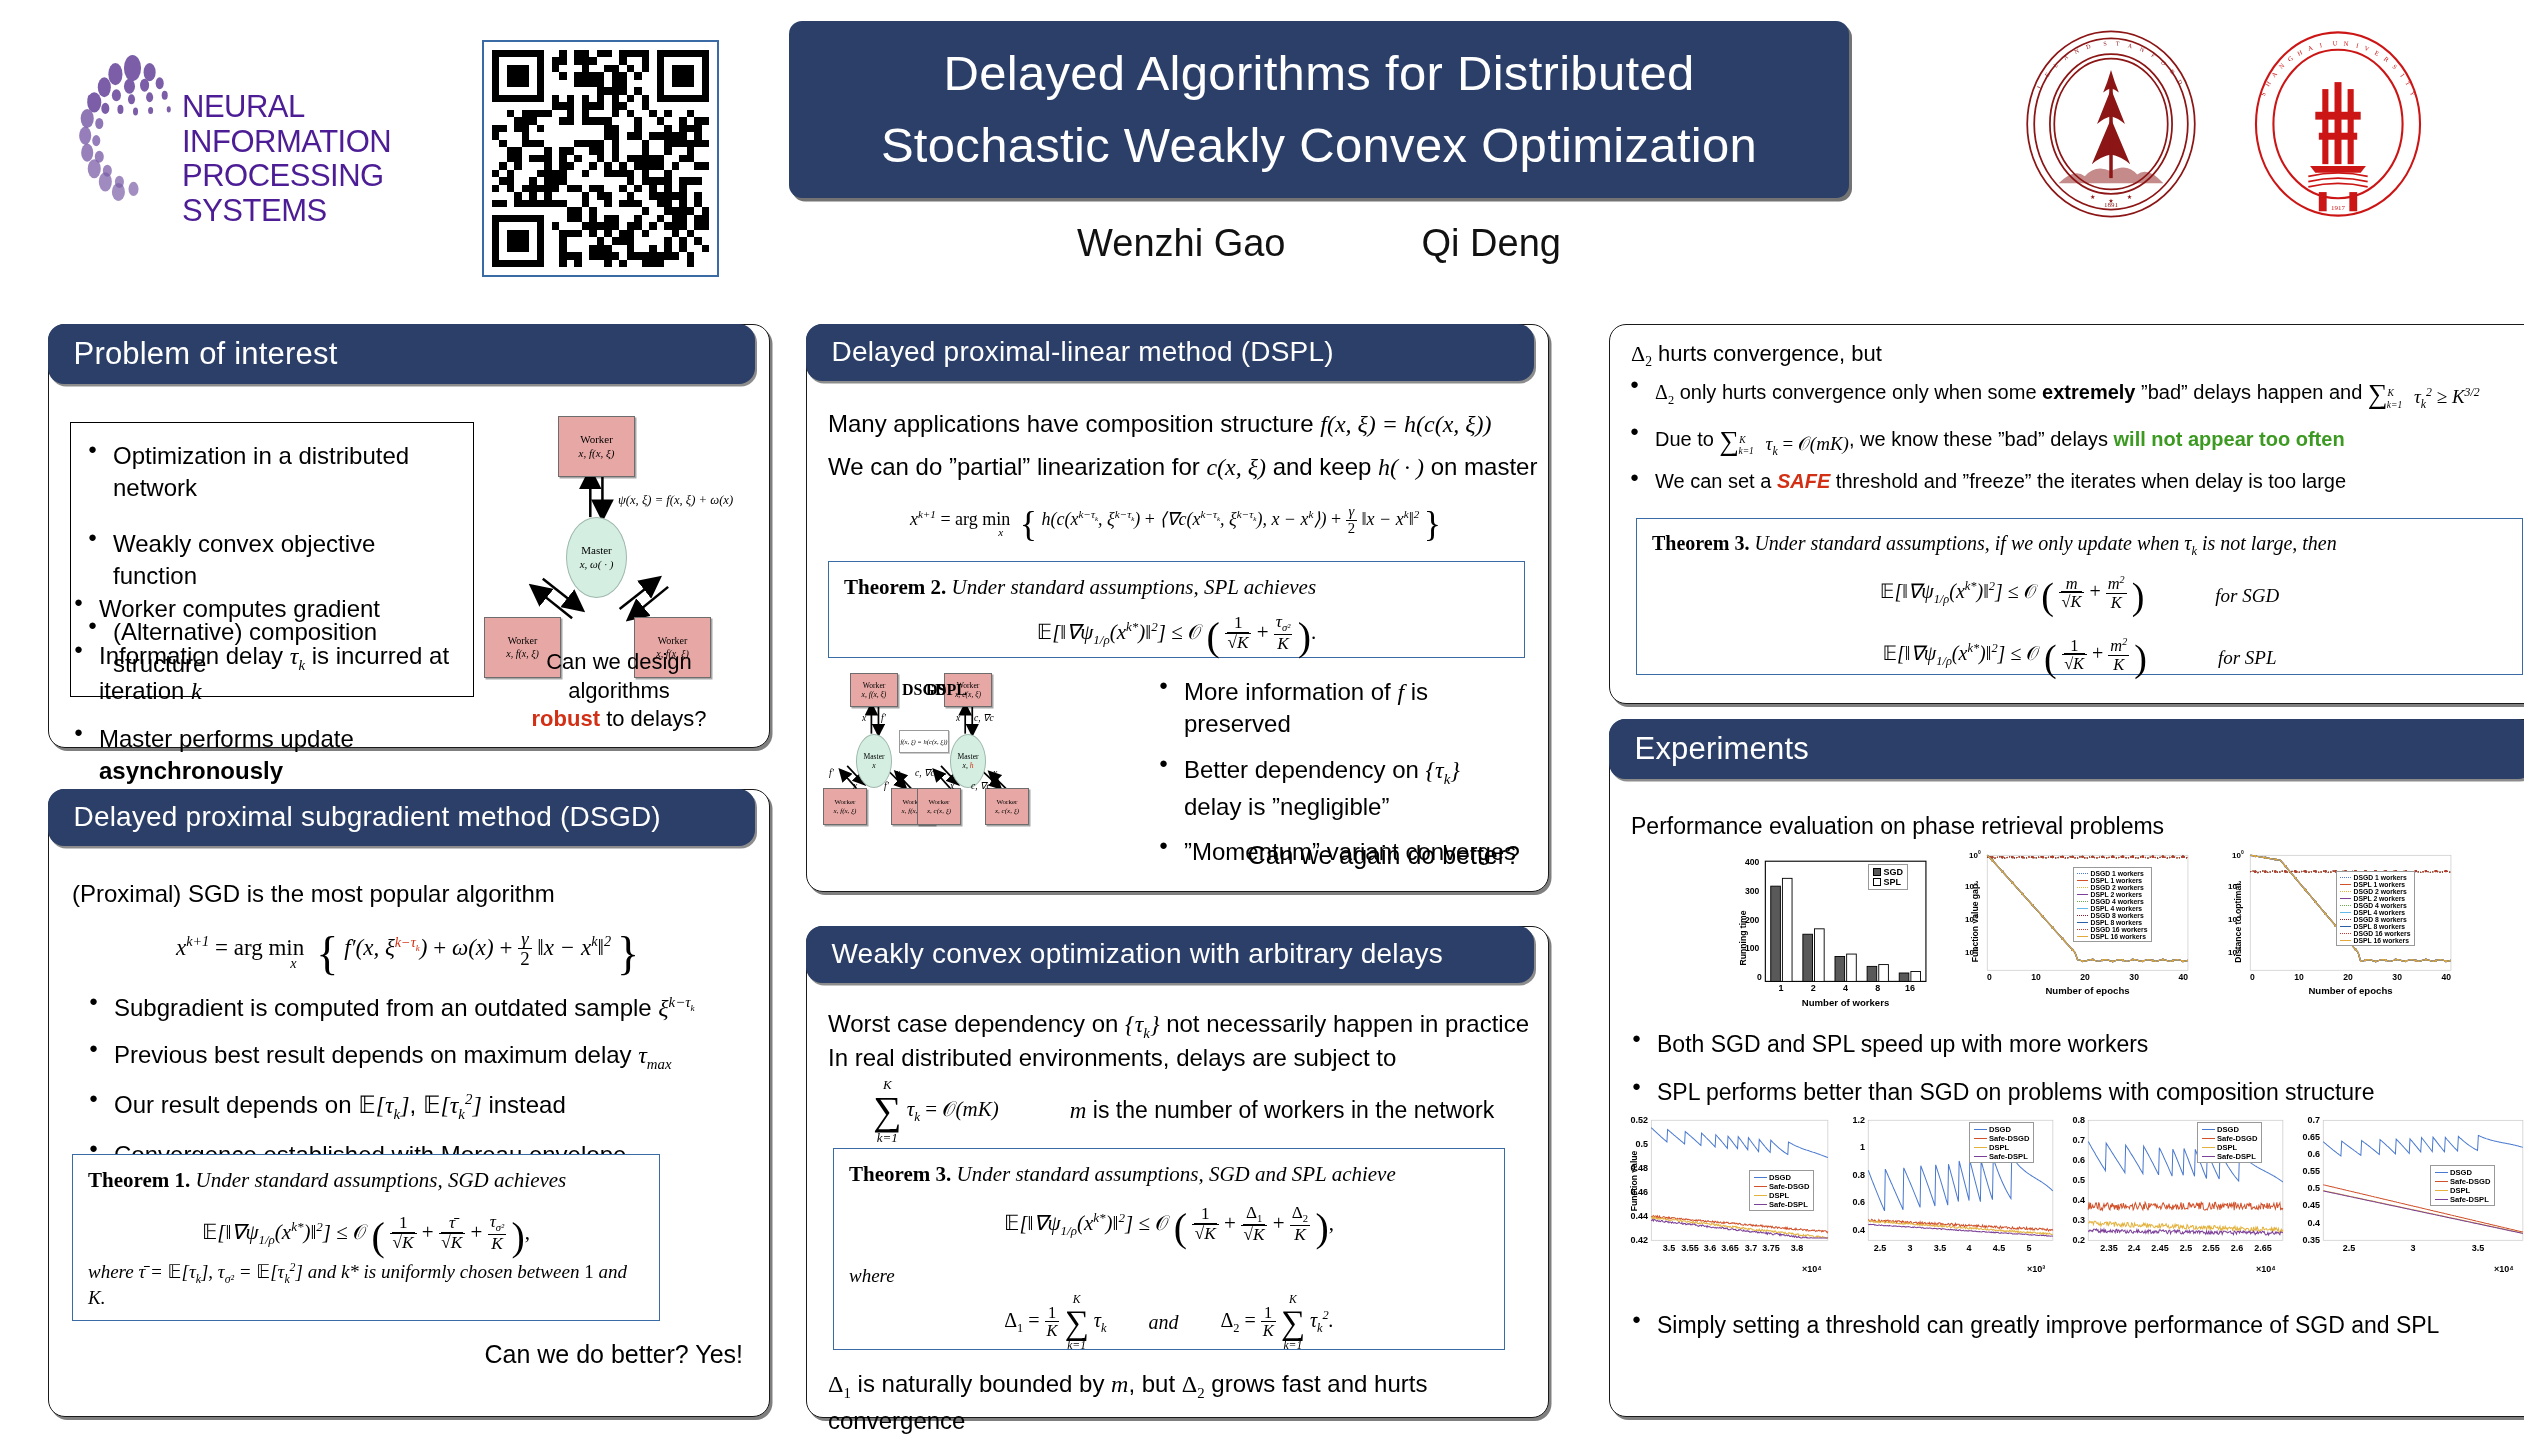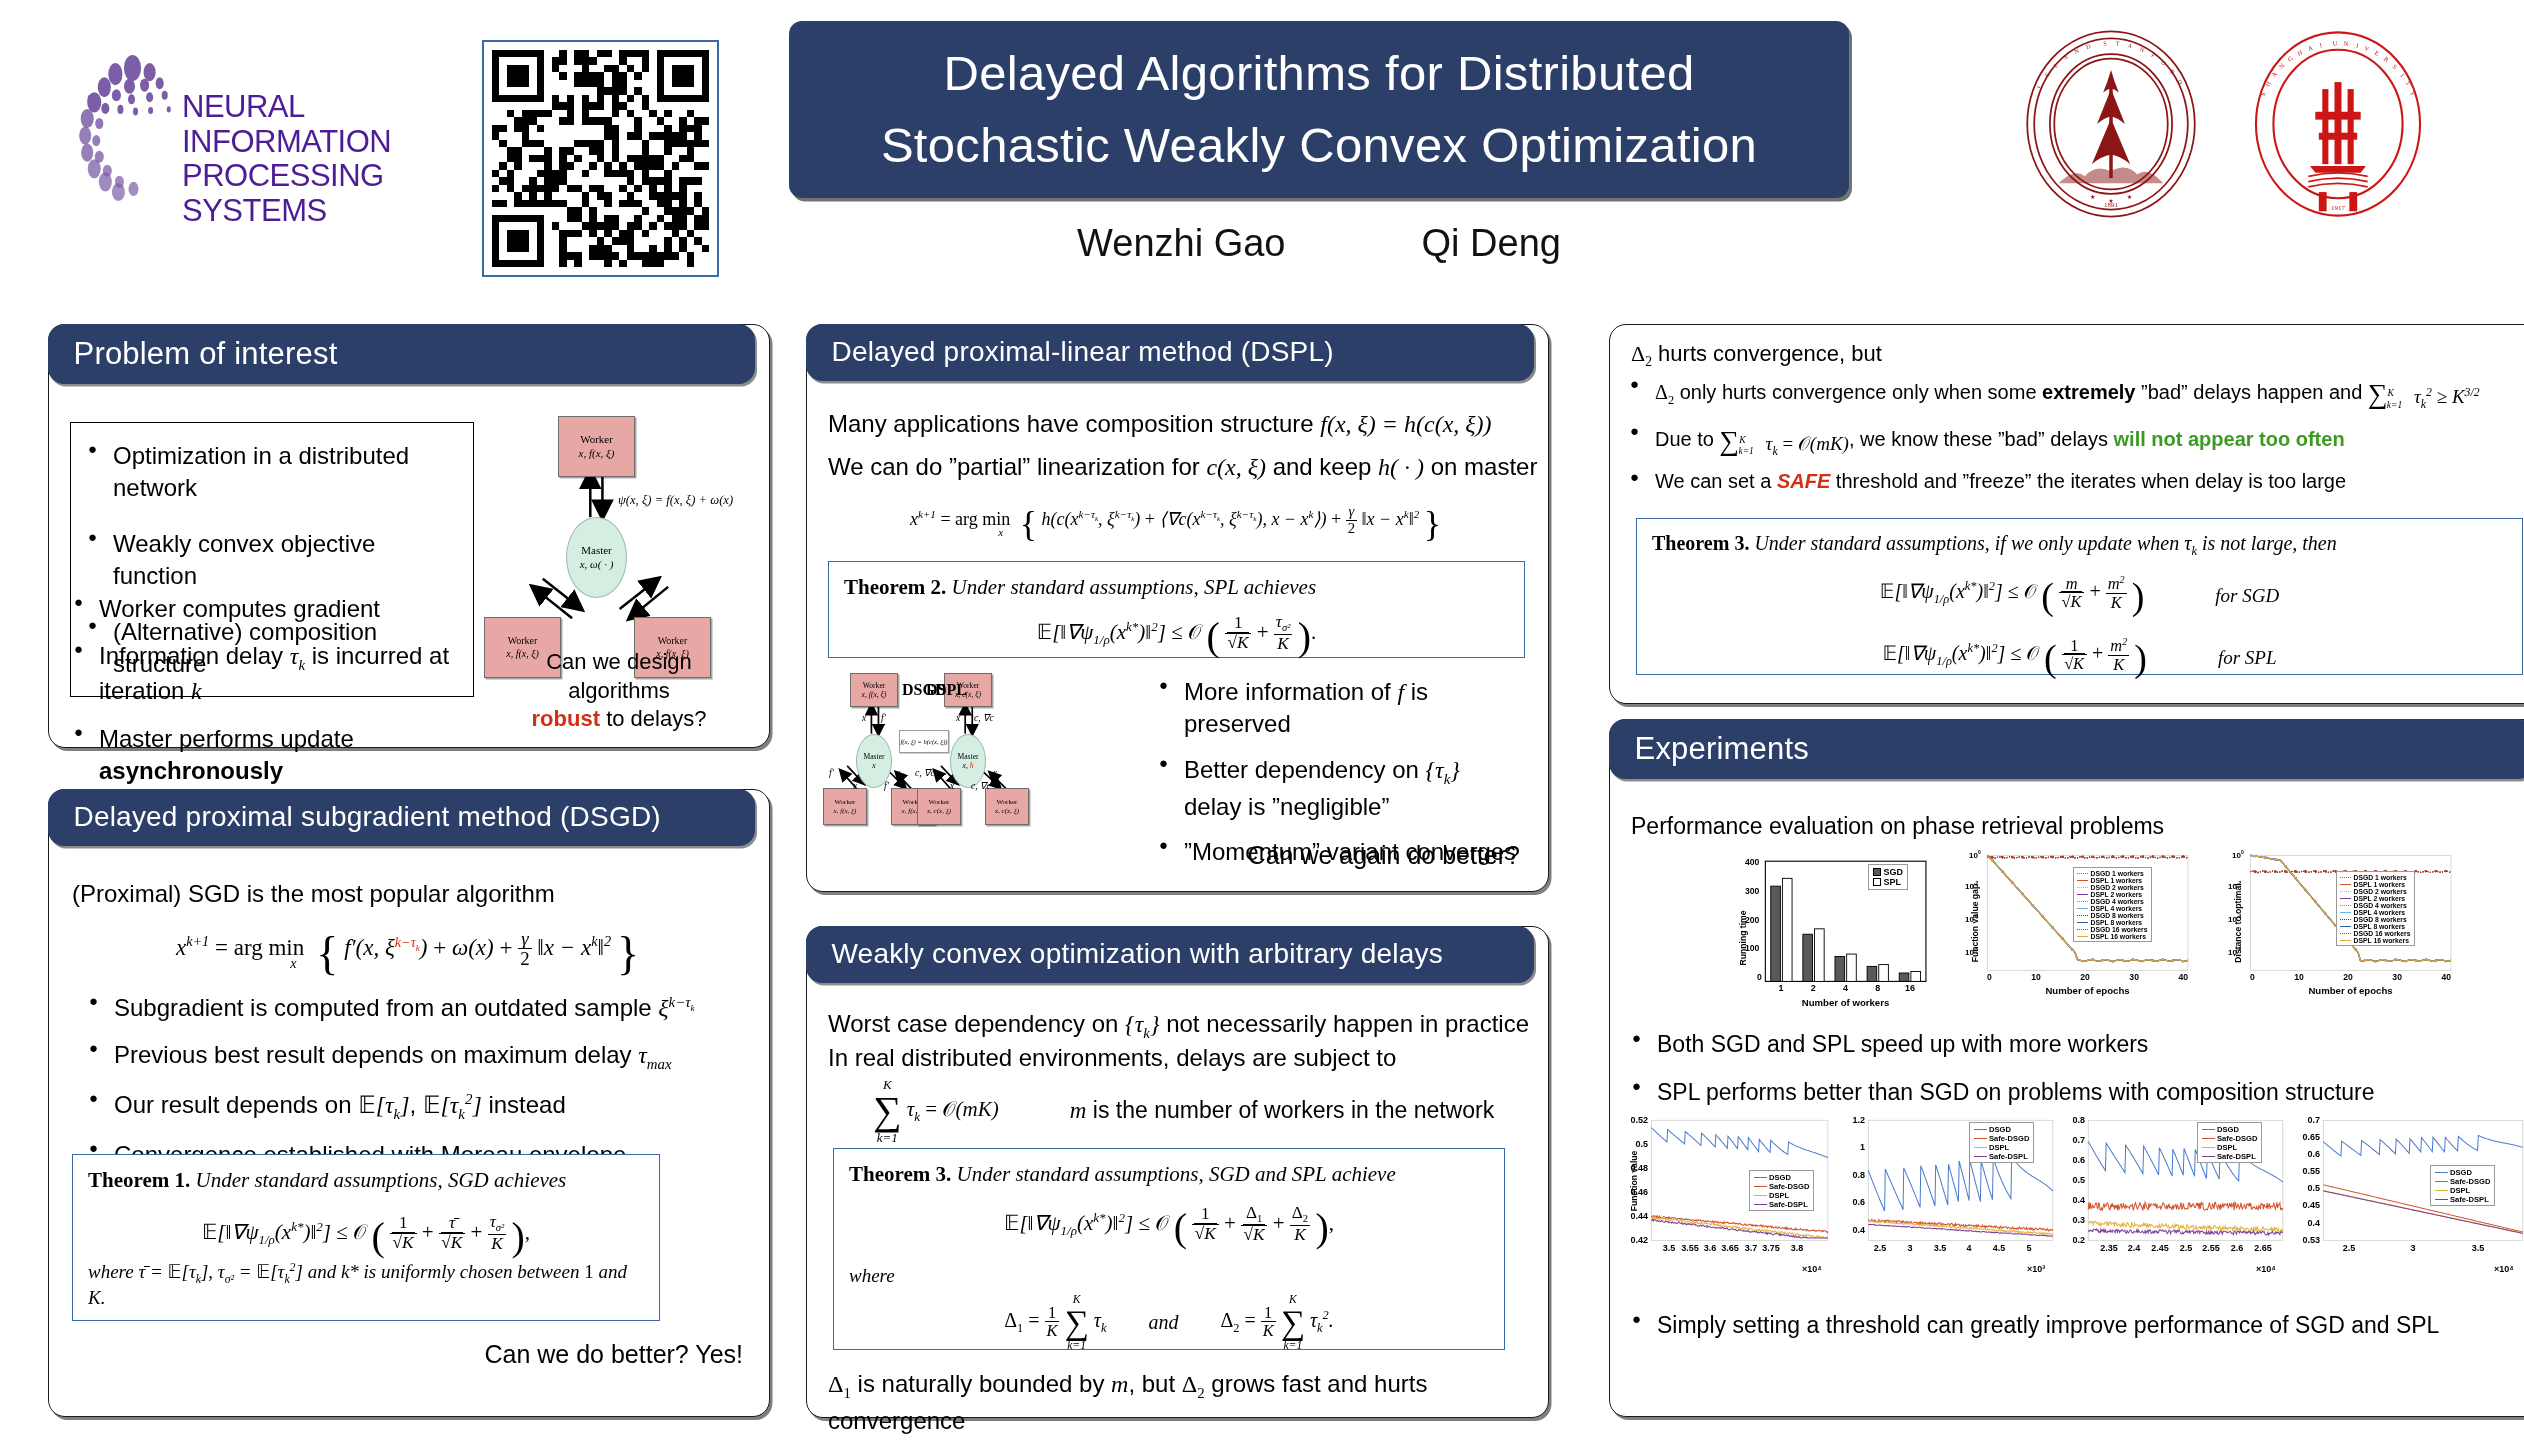--- a/index.html
+++ b/index.html
@@ -2215,21 +2215,21 @@
     <svg width="247" height="182" data-name="chart-safe4-svg" style="position:absolute; left:0; top:0;" viewBox="0 0 490 360">
       <rect x="60" y="10" width="396" height="238" fill="none" stroke="#c9c9c9" stroke-width="1.4"></rect>
       <g id="safe4-g">
           <polyline points="60.0,52.5 61.5,53.8 63.0,55.1 64.6,56.4 66.1,57.7 67.6,59.0 69.1,60.3 70.7,61.5 72.2,62.8 73.7,64.0 75.2,65.3 76.8,66.5 78.3,67.7 79.8,69.0 81.3,70.2 82.8,71.4 84.4,72.6 85.9,73.8 87.4,75.0 88.9,76.1 90.5,77.3 92.0,78.5 93.5,79.6 95.0,80.8 96.6,51.4 98.1,52.5 99.6,53.7 101.1,54.8 102.6,55.9 104.2,57.1 105.7,58.2 107.2,59.4 108.7,60.5 110.3,61.6 111.8,62.7 113.3,63.9 114.8,65.0 116.4,66.1 117.9,67.2 119.4,68.3 120.9,69.5 122.4,70.6 124.0,71.7 125.5,72.8 127.0,74.0 128.5,75.1 130.1,76.2 131.6,77.3 133.1,78.5 134.6,79.6 136.2,50.1 137.7,51.3 139.2,52.4 140.7,53.6 142.2,54.7 143.8,55.9 145.3,57.0 146.8,58.2 148.3,59.4 149.9,60.5 151.4,61.7 152.9,62.9 154.4,64.1 156.0,65.3 157.5,66.5 159.0,67.7 160.5,68.9 162.0,70.2 163.6,71.4 165.1,72.6 166.6,73.9 168.1,75.2 169.7,76.4 171.2,77.7 172.7,48.4 174.2,49.7 175.8,51.0 177.3,52.3 178.8,53.6 180.3,55.0 181.8,56.3 183.4,57.7 184.9,59.1 186.4,60.5 187.9,61.8 189.5,63.3 191.0,64.7 192.5,66.1 194.0,67.5 195.6,69.0 197.1,70.5 198.6,72.0 200.1,73.5 201.6,75.0 203.2,76.5 204.7,47.4 206.2,49.0 207.7,50.5 209.3,52.1 210.8,53.7 212.3,55.3 213.8,56.9 215.4,58.5 216.9,60.2 218.4,61.8 219.9,63.5 221.4,65.2 223.0,66.9 224.5,68.6 226.0,70.3 227.5,72.1 229.1,73.8 230.6,75.6 232.1,46.8 233.6,48.6 235.2,50.4 236.7,52.2 238.2,54.0 239.7,55.9 241.2,57.7 242.8,59.6 244.3,61.4 245.8,63.3 247.3,65.2 248.9,67.1 250.4,69.0 251.9,71.0 253.4,72.9 255.0,44.2 256.5,46.2 258.0,48.1 259.5,50.1 261.0,52.1 262.6,54.1 264.1,56.0 265.6,58.0 267.1,60.0 268.7,62.0 270.2,64.0 271.7,66.0 273.2,68.0 274.8,70.0 276.3,72.0 277.8,43.4 279.3,45.4 280.8,47.3 282.4,49.3 283.9,51.3 285.4,53.3 286.9,55.2 288.5,57.2 290.0,59.2 291.5,61.1 293.0,63.0 294.6,65.0 296.1,66.9 297.6,68.8 299.1,70.7 300.6,72.5 302.2,43.8 303.7,45.6 305.2,47.5 306.7,49.3 308.3,51.1 309.8,52.8 311.3,54.6 312.8,56.3 314.4,58.0 315.9,59.7 317.4,61.4 318.9,63.0 320.4,64.6 322.0,66.2 323.5,67.8 325.0,69.4 326.5,70.9 328.1,41.8 329.6,43.2 331.1,44.7 332.6,46.1 334.2,47.5 335.7,48.8 337.2,50.1 338.7,51.4 340.2,52.7 341.8,53.9 343.3,55.1 344.8,56.3 346.3,57.5 347.9,58.6 349.4,59.7 350.9,60.7 352.4,61.8 354.0,62.8 355.5,63.8 357.0,64.7 358.5,65.6 360.0,66.5 361.6,67.4 363.1,68.2 364.6,69.0 366.1,69.8 367.7,40.0 369.2,40.7 370.7,41.4 372.2,42.1 373.8,42.8 375.3,43.4 376.8,44.0 378.3,44.6 379.8,45.2 381.4,45.7 382.9,46.3 384.4,46.8 385.9,47.3 387.5,47.7 389.0,48.2 390.5,48.7 392.0,49.1 393.6,49.5 395.1,49.9 396.6,50.3 398.1,50.7 399.6,51.0 401.2,51.4 402.7,51.7 404.2,52.1 405.7,52.4 407.3,52.7 408.8,53.0 410.3,53.4 411.8,53.7 413.4,54.0 414.9,54.3 416.4,54.6 417.9,54.9 419.4,55.1 421.0,55.4 422.5,55.7 424.0,56.0 425.5,56.3 427.1,56.6 428.6,56.9 430.1,57.2 431.6,57.5 433.2,57.9 434.7,58.2 436.2,58.5 437.7,58.8 439.2,59.2 440.8,59.5 442.3,59.9 443.8,60.3 445.3,60.7 446.9,61.0 448.4,61.5 449.9,61.9 451.4,62.3 453.0,62.7 454.5,63.2 456.0,63.7" fill="none" stroke="#4878cf" stroke-width="2" data-name="chart-series-line"></polyline>
           <polyline points="60.0,137.8 61.5,138.2 63.0,138.6 64.6,138.9 66.1,139.3 67.6,139.6 69.1,140.0 70.7,140.4 72.2,140.7 73.7,141.1 75.2,141.4 76.8,141.8 78.3,142.2 79.8,142.5 81.3,142.9 82.8,143.3 84.4,143.6 85.9,144.0 87.4,144.3 88.9,144.7 90.5,145.1 92.0,145.4 93.5,145.8 95.0,146.1 96.6,146.5 98.1,146.9 99.6,147.2 101.1,147.6 102.6,147.9 104.2,148.3 105.7,148.7 107.2,149.0 108.7,149.4 110.3,149.8 111.8,150.1 113.3,150.5 114.8,150.8 116.4,151.2 117.9,151.6 119.4,151.9 120.9,152.3 122.4,152.6 124.0,153.0 125.5,153.4 127.0,153.7 128.5,154.1 130.1,154.4 131.6,154.8 133.1,155.2 134.6,155.5 136.2,155.9 137.7,156.2 139.2,156.6 140.7,157.0 142.2,157.3 143.8,157.7 145.3,158.1 146.8,158.4 148.3,158.8 149.9,159.1 151.4,159.5 152.9,159.9 154.4,160.2 156.0,160.6 157.5,160.9 159.0,161.3 160.5,161.7 162.0,162.0 163.6,162.4 165.1,162.7 166.6,163.1 168.1,163.5 169.7,163.8 171.2,164.2 172.7,164.5 174.2,164.9 175.8,165.3 177.3,165.6 178.8,166.0 180.3,166.4 181.8,166.7 183.4,167.1 184.9,167.4 186.4,167.8 187.9,168.2 189.5,168.5 191.0,168.9 192.5,169.2 194.0,169.6 195.6,170.0 197.1,170.3 198.6,170.7 200.1,171.0 201.6,171.4 203.2,171.8 204.7,172.1 206.2,172.5 207.7,172.8 209.3,173.2 210.8,173.6 212.3,173.9 213.8,174.3 215.4,174.7 216.9,175.0 218.4,175.4 219.9,175.7 221.4,176.1 223.0,176.5 224.5,176.8 226.0,177.2 227.5,177.5 229.1,177.9 230.6,178.3 232.1,178.6 233.6,179.0 235.2,179.3 236.7,179.7 238.2,180.1 239.7,180.4 241.2,180.8 242.8,181.2 244.3,181.5 245.8,181.9 247.3,182.2 248.9,182.6 250.4,183.0 251.9,183.3 253.4,183.7 255.0,184.0 256.5,184.4 258.0,184.8 259.5,185.1 261.0,185.5 262.6,185.8 264.1,186.2 265.6,186.6 267.1,186.9 268.7,187.3 270.2,187.6 271.7,188.0 273.2,188.4 274.8,188.7 276.3,189.1 277.8,189.5 279.3,189.8 280.8,190.2 282.4,190.5 283.9,190.9 285.4,191.3 286.9,191.6 288.5,192.0 290.0,192.3 291.5,192.7 293.0,193.1 294.6,193.4 296.1,193.8 297.6,194.1 299.1,194.5 300.6,194.9 302.2,195.2 303.7,195.6 305.2,195.9 306.7,196.3 308.3,196.7 309.8,197.0 311.3,197.4 312.8,197.8 314.4,198.1 315.9,198.5 317.4,198.8 318.9,199.2 320.4,199.6 322.0,199.9 323.5,200.3 325.0,200.6 326.5,201.0 328.1,201.4 329.6,201.7 331.1,202.1 332.6,202.4 334.2,202.8 335.7,203.2 337.2,203.5 338.7,203.9 340.2,204.2 341.8,204.6 343.3,205.0 344.8,205.3 346.3,205.7 347.9,206.1 349.4,206.4 350.9,206.8 352.4,207.1 354.0,207.5 355.5,207.9 357.0,208.2 358.5,208.6 360.0,208.9 361.6,209.3 363.1,209.7 364.6,210.0 366.1,210.4 367.7,210.7 369.2,211.1 370.7,211.5 372.2,211.8 373.8,212.2 375.3,212.6 376.8,212.9 378.3,213.3 379.8,213.6 381.4,214.0 382.9,214.4 384.4,214.7 385.9,215.1 387.5,215.4 389.0,215.8 390.5,216.2 392.0,216.5 393.6,216.9 395.1,217.2 396.6,217.6 398.1,218.0 399.6,218.3 401.2,218.7 402.7,219.0 404.2,219.4 405.7,219.8 407.3,220.1 408.8,220.5 410.3,220.9 411.8,221.2 413.4,221.6 414.9,221.9 416.4,222.3 417.9,222.7 419.4,223.0 421.0,223.4 422.5,223.7 424.0,224.1 425.5,224.5 427.1,224.8 428.6,225.2 430.1,225.5 431.6,225.9 433.2,226.3 434.7,226.6 436.2,227.0 437.7,227.3 439.2,227.7 440.8,228.1 442.3,228.4 443.8,228.8 445.3,229.2 446.9,229.5 448.4,229.9 449.9,230.2 451.4,230.6 453.0,231.0 454.5,231.3 456.0,231.7" fill="none" stroke="#d1512b" stroke-width="2" data-name="chart-series-line"></polyline>
           <polyline points="60.0,149.4 61.5,149.7 63.0,150.0 64.6,150.4 66.1,150.7 67.6,151.0 69.1,151.3 70.7,151.7 72.2,152.0 73.7,152.3 75.2,152.6 76.8,153.0 78.3,153.3 79.8,153.6 81.3,153.9 82.8,154.3 84.4,154.6 85.9,154.9 87.4,155.2 88.9,155.6 90.5,155.9 92.0,156.2 93.5,156.5 95.0,156.9 96.6,157.2 98.1,157.5 99.6,157.8 101.1,158.2 102.6,158.5 104.2,158.8 105.7,159.1 107.2,159.5 108.7,159.8 110.3,160.1 111.8,160.4 113.3,160.8 114.8,161.1 116.4,161.4 117.9,161.7 119.4,162.0 120.9,162.4 122.4,162.7 124.0,163.0 125.5,163.3 127.0,163.7 128.5,164.0 130.1,164.3 131.6,164.6 133.1,165.0 134.6,165.3 136.2,165.6 137.7,165.9 139.2,166.3 140.7,166.6 142.2,166.9 143.8,167.2 145.3,167.6 146.8,167.9 148.3,168.2 149.9,168.5 151.4,168.9 152.9,169.2 154.4,169.5 156.0,169.8 157.5,170.2 159.0,170.5 160.5,170.8 162.0,171.1 163.6,171.5 165.1,171.8 166.6,172.1 168.1,172.4 169.7,172.8 171.2,173.1 172.7,173.4 174.2,173.7 175.8,174.0 177.3,174.4 178.8,174.7 180.3,175.0 181.8,175.3 183.4,175.7 184.9,176.0 186.4,176.3 187.9,176.6 189.5,177.0 191.0,177.3 192.5,177.6 194.0,177.9 195.6,178.3 197.1,178.6 198.6,178.9 200.1,179.2 201.6,179.6 203.2,179.9 204.7,180.2 206.2,180.5 207.7,180.9 209.3,181.2 210.8,181.5 212.3,181.8 213.8,182.2 215.4,182.5 216.9,182.8 218.4,183.1 219.9,183.5 221.4,183.8 223.0,184.1 224.5,184.4 226.0,184.7 227.5,185.1 229.1,185.4 230.6,185.7 232.1,186.0 233.6,186.4 235.2,186.7 236.7,187.0 238.2,187.3 239.7,187.7 241.2,188.0 242.8,188.3 244.3,188.6 245.8,189.0 247.3,189.3 248.9,189.6 250.4,189.9 251.9,190.3 253.4,190.6 255.0,190.9 256.5,191.2 258.0,191.6 259.5,191.9 261.0,192.2 262.6,192.5 264.1,192.9 265.6,193.2 267.1,193.5 268.7,193.8 270.2,194.2 271.7,194.5 273.2,194.8 274.8,195.1 276.3,195.5 277.8,195.8 279.3,196.1 280.8,196.4 282.4,196.7 283.9,197.1 285.4,197.4 286.9,197.7 288.5,198.0 290.0,198.4 291.5,198.7 293.0,199.0 294.6,199.3 296.1,199.7 297.6,200.0 299.1,200.3 300.6,200.6 302.2,201.0 303.7,201.3 305.2,201.6 306.7,201.9 308.3,202.3 309.8,202.6 311.3,202.9 312.8,203.2 314.4,203.6 315.9,203.9 317.4,204.2 318.9,204.5 320.4,204.9 322.0,205.2 323.5,205.5 325.0,205.8 326.5,206.2 328.1,206.5 329.6,206.8 331.1,207.1 332.6,207.5 334.2,207.8 335.7,208.1 337.2,208.4 338.7,208.7 340.2,209.1 341.8,209.4 343.3,209.7 344.8,210.0 346.3,210.4 347.9,210.7 349.4,211.0 350.9,211.3 352.4,211.7 354.0,212.0 355.5,212.3 357.0,212.6 358.5,213.0 360.0,213.3 361.6,213.6 363.1,213.9 364.6,214.3 366.1,214.6 367.7,214.9 369.2,215.2 370.7,215.6 372.2,215.9 373.8,216.2 375.3,216.5 376.8,216.9 378.3,217.2 379.8,217.5 381.4,217.8 382.9,218.2 384.4,218.5 385.9,218.8 387.5,219.1 389.0,219.5 390.5,219.8 392.0,220.1 393.6,220.4 395.1,220.7 396.6,221.1 398.1,221.4 399.6,221.7 401.2,222.0 402.7,222.4 404.2,222.7 405.7,223.0 407.3,223.3 408.8,223.7 410.3,224.0 411.8,224.3 413.4,224.6 414.9,225.0 416.4,225.3 417.9,225.6 419.4,225.9 421.0,226.3 422.5,226.6 424.0,226.9 425.5,227.2 427.1,227.6 428.6,227.9 430.1,228.2 431.6,228.5 433.2,228.9 434.7,229.2 436.2,229.5 437.7,229.8 439.2,230.2 440.8,230.5 442.3,230.8 443.8,231.1 445.3,231.4 446.9,231.8 448.4,232.1 449.9,232.4 451.4,232.7 453.0,233.1 454.5,233.4 456.0,233.7" fill="none" stroke="#e3b23c" stroke-width="2" data-name="chart-series-line"></polyline>
           <polyline points="60.0,150.1 61.5,150.4 63.0,150.7 64.6,151.1 66.1,151.4 67.6,151.7 69.1,152.0 70.7,152.4 72.2,152.7 73.7,153.0 75.2,153.3 76.8,153.6 78.3,154.0 79.8,154.3 81.3,154.6 82.8,154.9 84.4,155.3 85.9,155.6 87.4,155.9 88.9,156.2 90.5,156.6 92.0,156.9 93.5,157.2 95.0,157.5 96.6,157.9 98.1,158.2 99.6,158.5 101.1,158.8 102.6,159.2 104.2,159.5 105.7,159.8 107.2,160.1 108.7,160.5 110.3,160.8 111.8,161.1 113.3,161.4 114.8,161.8 116.4,162.1 117.9,162.4 119.4,162.7 120.9,163.1 122.4,163.4 124.0,163.7 125.5,164.0 127.0,164.3 128.5,164.7 130.1,165.0 131.6,165.3 133.1,165.6 134.6,166.0 136.2,166.3 137.7,166.6 139.2,166.9 140.7,167.3 142.2,167.6 143.8,167.9 145.3,168.2 146.8,168.6 148.3,168.9 149.9,169.2 151.4,169.5 152.9,169.9 154.4,170.2 156.0,170.5 157.5,170.8 159.0,171.2 160.5,171.5 162.0,171.8 163.6,172.1 165.1,172.5 166.6,172.8 168.1,173.1 169.7,173.4 171.2,173.8 172.7,174.1 174.2,174.4 175.8,174.7 177.3,175.1 178.8,175.4 180.3,175.7 181.8,176.0 183.4,176.3 184.9,176.7 186.4,177.0 187.9,177.3 189.5,177.6 191.0,178.0 192.5,178.3 194.0,178.6 195.6,178.9 197.1,179.3 198.6,179.6 200.1,179.9 201.6,180.2 203.2,180.6 204.7,180.9 206.2,181.2 207.7,181.5 209.3,181.9 210.8,182.2 212.3,182.5 213.8,182.8 215.4,183.2 216.9,183.5 218.4,183.8 219.9,184.1 221.4,184.5 223.0,184.8 224.5,185.1 226.0,185.4 227.5,185.8 229.1,186.1 230.6,186.4 232.1,186.7 233.6,187.1 235.2,187.4 236.7,187.7 238.2,188.0 239.7,188.3 241.2,188.7 242.8,189.0 244.3,189.3 245.8,189.6 247.3,190.0 248.9,190.3 250.4,190.6 251.9,190.9 253.4,191.3 255.0,191.6 256.5,191.9 258.0,192.2 259.5,192.6 261.0,192.9 262.6,193.2 264.1,193.5 265.6,193.9 267.1,194.2 268.7,194.5 270.2,194.8 271.7,195.2 273.2,195.5 274.8,195.8 276.3,196.1 277.8,196.5 279.3,196.8 280.8,197.1 282.4,197.4 283.9,197.8 285.4,198.1 286.9,198.4 288.5,198.7 290.0,199.1 291.5,199.4 293.0,199.7 294.6,200.0 296.1,200.3 297.6,200.7 299.1,201.0 300.6,201.3 302.2,201.6 303.7,202.0 305.2,202.3 306.7,202.6 308.3,202.9 309.8,203.3 311.3,203.6 312.8,203.9 314.4,204.2 315.9,204.6 317.4,204.9 318.9,205.2 320.4,205.5 322.0,205.9 323.5,206.2 325.0,206.5 326.5,206.8 328.1,207.2 329.6,207.5 331.1,207.8 332.6,208.1 334.2,208.5 335.7,208.8 337.2,209.1 338.7,209.4 340.2,209.8 341.8,210.1 343.3,210.4 344.8,210.7 346.3,211.0 347.9,211.4 349.4,211.7 350.9,212.0 352.4,212.3 354.0,212.7 355.5,213.0 357.0,213.3 358.5,213.6 360.0,214.0 361.6,214.3 363.1,214.6 364.6,214.9 366.1,215.3 367.7,215.6 369.2,215.9 370.7,216.2 372.2,216.6 373.8,216.9 375.3,217.2 376.8,217.5 378.3,217.9 379.8,218.2 381.4,218.5 382.9,218.8 384.4,219.2 385.9,219.5 387.5,219.8 389.0,220.1 390.5,220.5 392.0,220.8 393.6,221.1 395.1,221.4 396.6,221.8 398.1,222.1 399.6,222.4 401.2,222.7 402.7,223.0 404.2,223.4 405.7,223.7 407.3,224.0 408.8,224.3 410.3,224.7 411.8,225.0 413.4,225.3 414.9,225.6 416.4,226.0 417.9,226.3 419.4,226.6 421.0,226.9 422.5,227.3 424.0,227.6 425.5,227.9 427.1,228.2 428.6,228.6 430.1,228.9 431.6,229.2 433.2,229.5 434.7,229.9 436.2,230.2 437.7,230.5 439.2,230.8 440.8,231.2 442.3,231.5 443.8,231.8 445.3,232.1 446.9,232.5 448.4,232.8 449.9,233.1 451.4,233.4 453.0,233.8 454.5,234.1 456.0,234.4" fill="none" stroke="#7b3f98" stroke-width="2" data-name="chart-series-line"></polyline>
         </g>
     </svg>
     <div id="yt-safe4" data-name="chart-safe4-yticks">
-        <div class="tick" data-name="ytick" style="left: 0px; top: 120px; font-size: 9px; text-align: right; width: 27px;">0.53</div>
+        <div class="tick" data-name="ytick" style="left: 0px; top: 120px; font-size: 9px; text-align: right; width: 27px;">0.35</div>
         <div class="tick" data-name="ytick" style="left: 0px; top: 103px; font-size: 9px; text-align: right; width: 27px;">0.4</div>
         <div class="tick" data-name="ytick" style="left: 0px; top: 85px; font-size: 9px; text-align: right; width: 27px;">0.45</div>
         <div class="tick" data-name="ytick" style="left: 0px; top: 68px; font-size: 9px; text-align: right; width: 27px;">0.5</div>
         <div class="tick" data-name="ytick" style="left: 0px; top: 51px; font-size: 9px; text-align: right; width: 27px;">0.55</div>
         <div class="tick" data-name="ytick" style="left: 0px; top: 34px; font-size: 9px; text-align: right; width: 27px;">0.6</div>
         <div class="tick" data-name="ytick" style="left: 0px; top: 16.7px; font-size: 9px; text-align: right; width: 27px;">0.65</div>
         <div class="tick" data-name="ytick" style="left: 0px; top: -0.5px; font-size: 9px; text-align: right; width: 27px;">0.7</div>
       </div>
     <div id="xt-safe4" data-name="chart-safe4-xticks">
         <div class="tick" data-name="xtick" style="left: 43px; top: 128px; width: 26px; text-align: center; font-size: 9px;">2.5</div>

